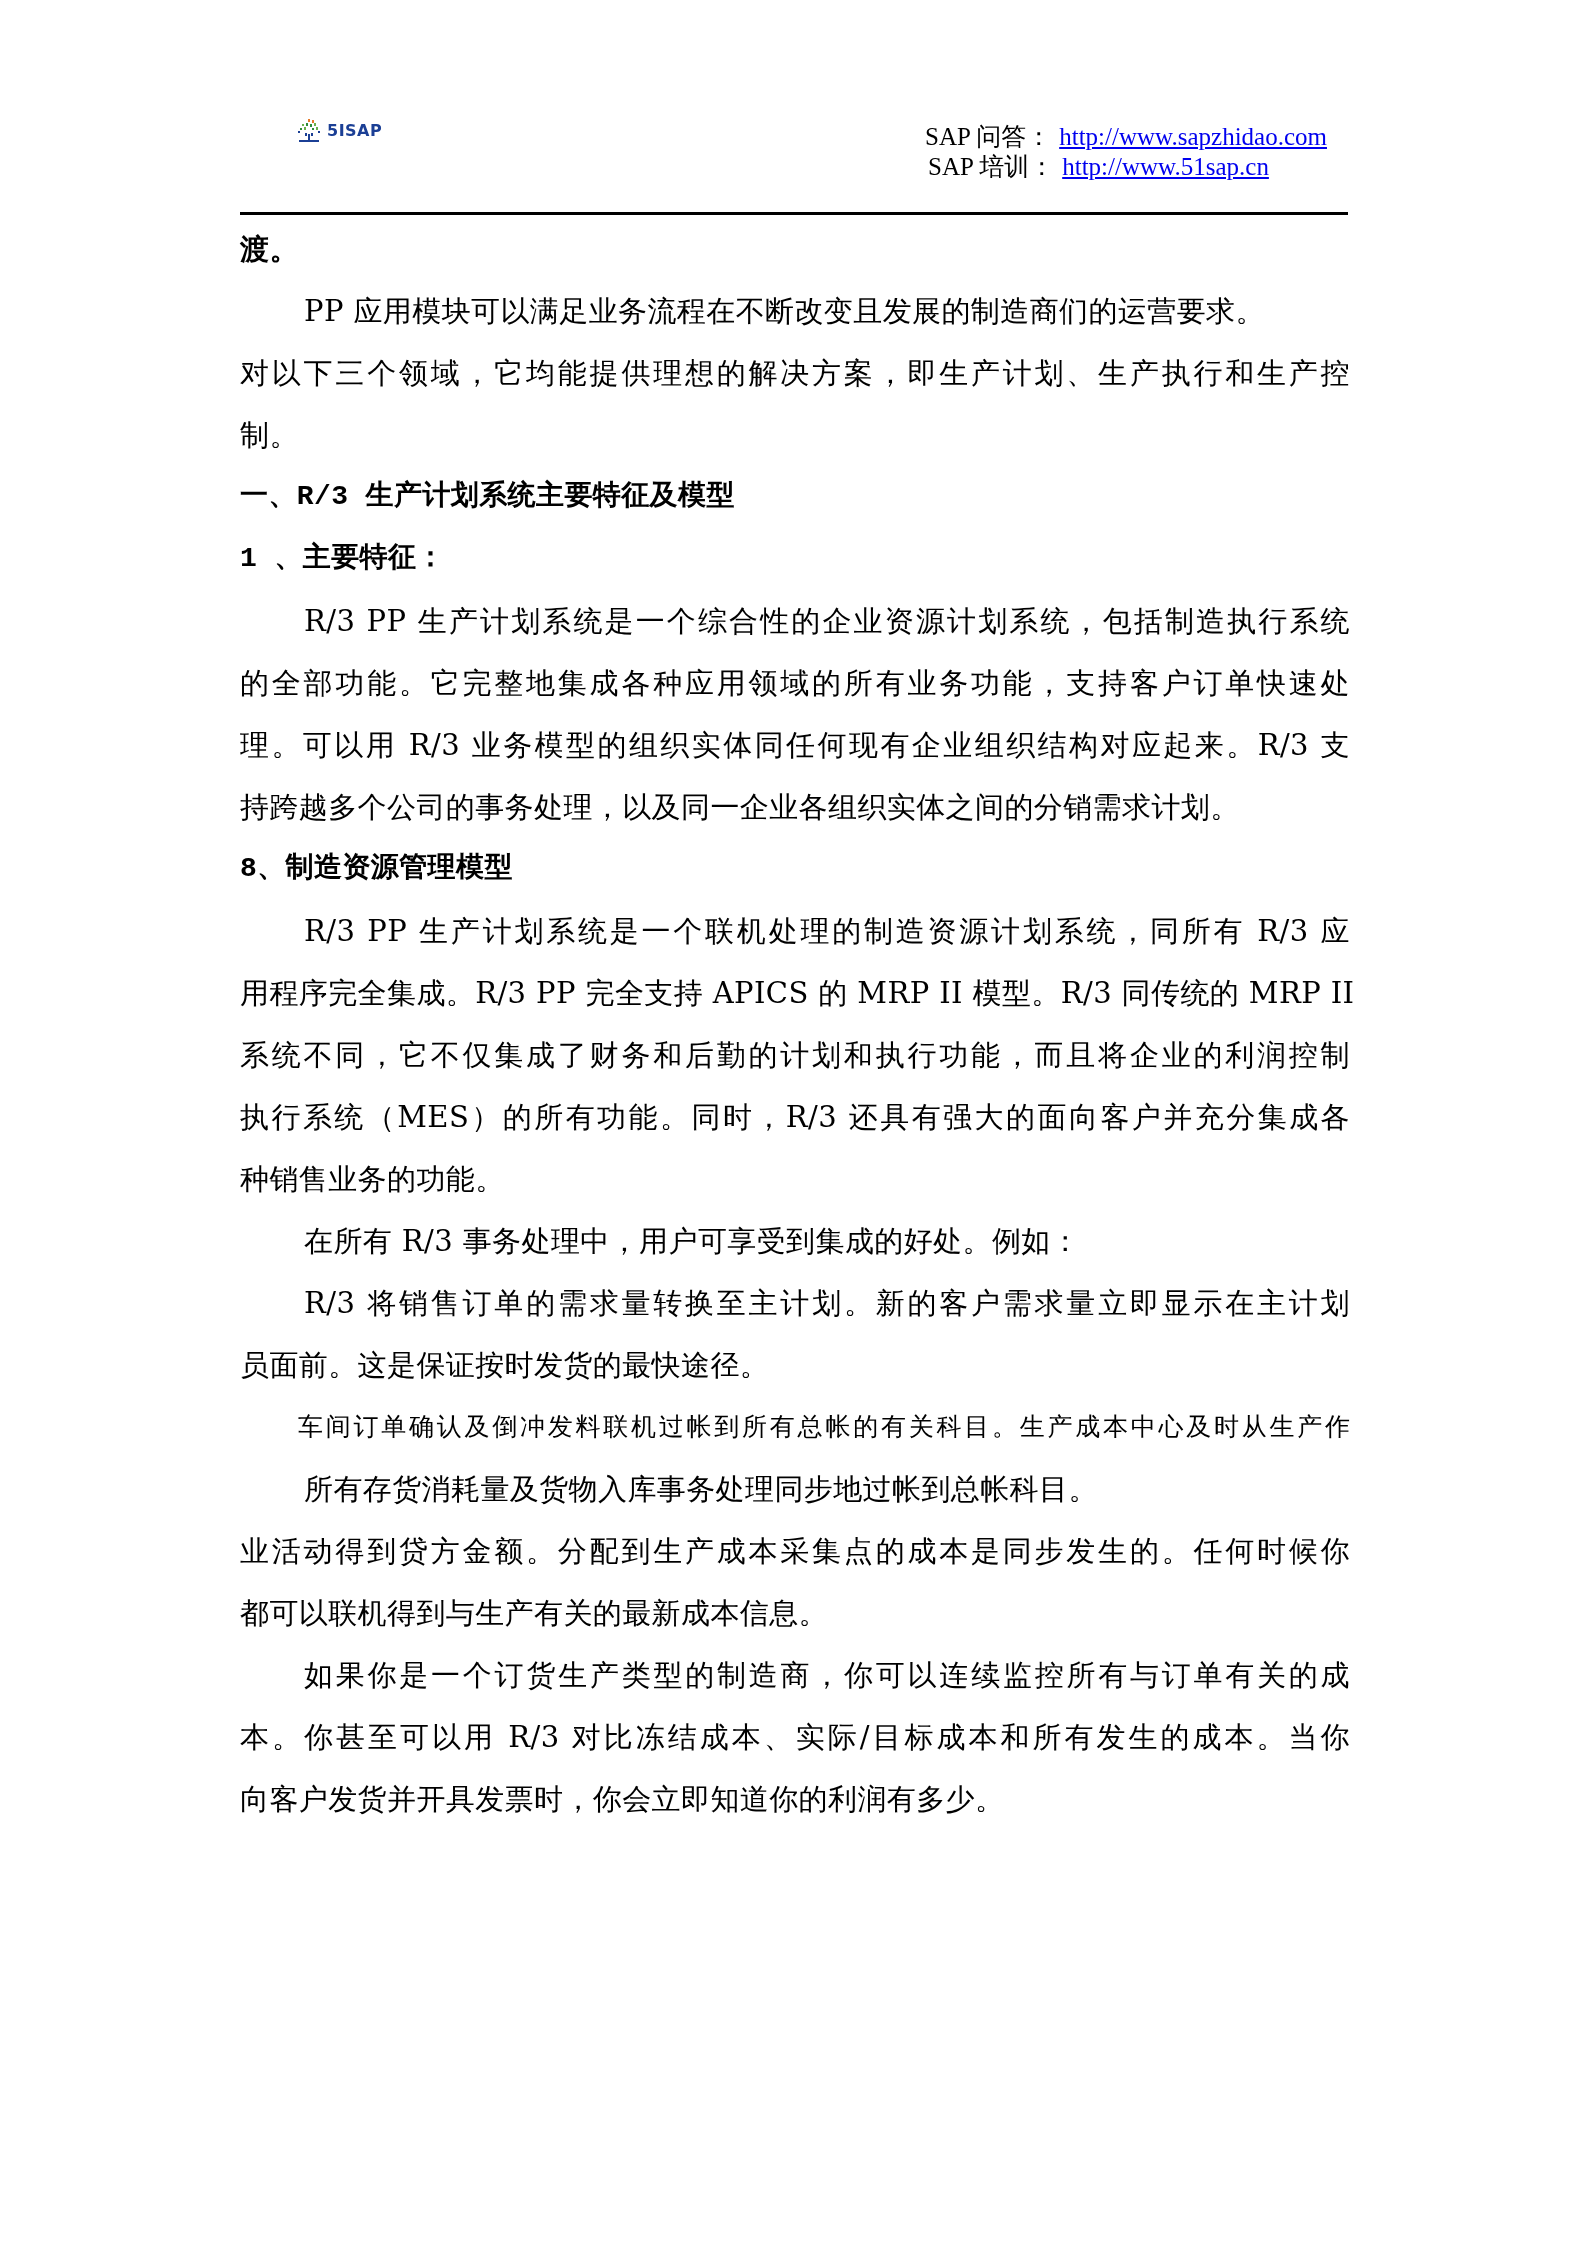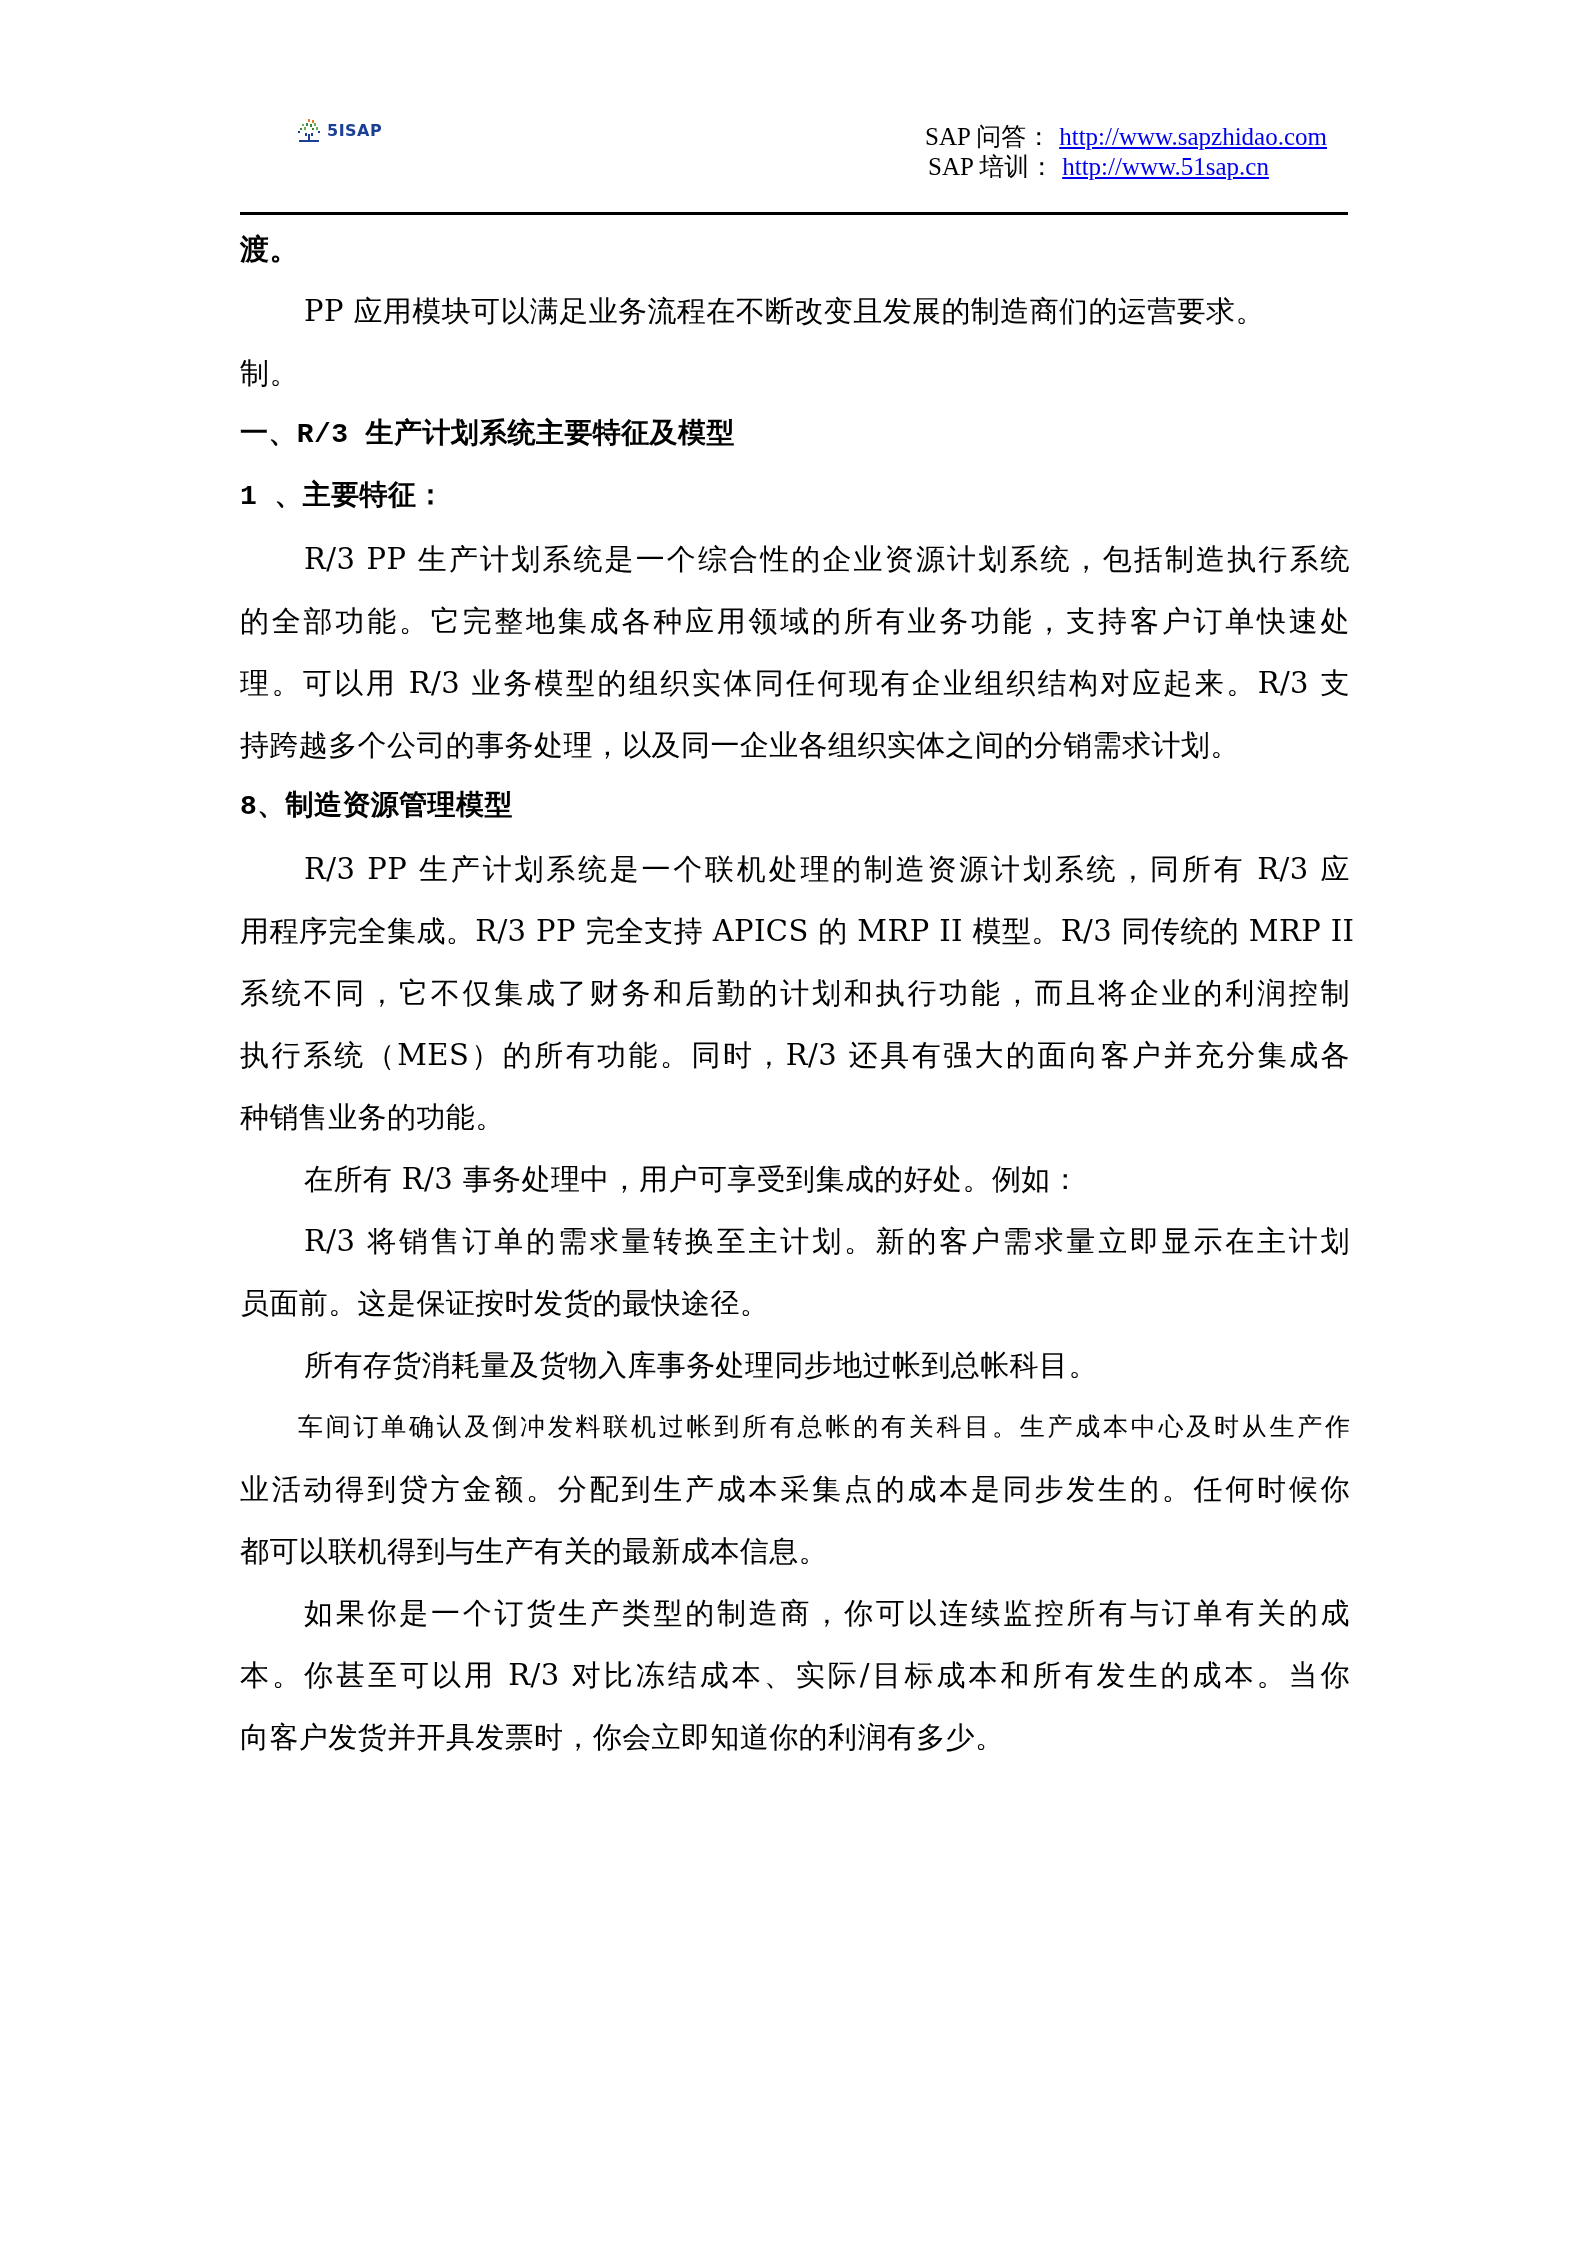--- a/index.html
+++ b/index.html
@@ -143,36 +143,37 @@
       <span class="label">SAP 培训：</span><a>http://www.51sap.cn</a>
     </div>
   </div>
 
   <div class="rule"></div>
 </div>
 
 <div class="body-text">
   <div class="line bold">渡。</div>
   <div class="line indent">PP 应用模块可以满足业务流程在不断改变且发展的制造商们的运营要求。</div>
+  <div class="line justify">对以下三个领域，它均能提供理想的解决方案，即生产计划、生产执行和生产控</div>
   <div class="line">制。</div>
   <div class="line heading">一、R/3 生产计划系统主要特征及模型</div>
   <div class="line heading">1 、主要特征：</div>
   <div class="line indent justify">R/3 PP 生产计划系统是一个综合性的企业资源计划系统，包括制造执行系统</div>
   <div class="line justify">的全部功能。它完整地集成各种应用领域的所有业务功能，支持客户订单快速处</div>
   <div class="line justify">理。可以用 R/3 业务模型的组织实体同任何现有企业组织结构对应起来。R/3 支</div>
   <div class="line">持跨越多个公司的事务处理，以及同一企业各组织实体之间的分销需求计划。</div>
   <div class="line heading">8、制造资源管理模型</div>
   <div class="line indent justify">R/3 PP 生产计划系统是一个联机处理的制造资源计划系统，同所有 R/3 应</div>
   <div class="line justify">用程序完全集成。R/3 PP 完全支持 APICS 的 MRP II 模型。R/3 同传统的 MRP II</div>
   <div class="line justify">系统不同，它不仅集成了财务和后勤的计划和执行功能，而且将企业的利润控制</div>
   <div class="line justify">执行系统（MES）的所有功能。同时，R/3 还具有强大的面向客户并充分集成各</div>
   <div class="line">种销售业务的功能。</div>
   <div class="line indent">在所有 R/3 事务处理中，用户可享受到集成的好处。例如：</div>
   <div class="line indent justify">R/3 将销售订单的需求量转换至主计划。新的客户需求量立即显示在主计划</div>
   <div class="line">员面前。这是保证按时发货的最快途径。</div>
+  <div class="line small indent justify">车间订单确认及倒冲发料联机过帐到所有总帐的有关科目。生产成本中心及时从生产作</div>
   <div class="line indent">所有存货消耗量及货物入库事务处理同步地过帐到总帐科目。</div>
-  <div class="line small indent justify">车间订单确认及倒冲发料联机过帐到所有总帐的有关科目。生产成本中心及时从生产作</div>
   <div class="line justify">业活动得到贷方金额。分配到生产成本采集点的成本是同步发生的。任何时候你</div>
   <div class="line">都可以联机得到与生产有关的最新成本信息。</div>
   <div class="line indent justify">如果你是一个订货生产类型的制造商，你可以连续监控所有与订单有关的成</div>
   <div class="line justify">本。你甚至可以用 R/3 对比冻结成本、实际/目标成本和所有发生的成本。当你</div>
   <div class="line">向客户发货并开具发票时，你会立即知道你的利润有多少。</div>
 </div>
 
 </body></html>

